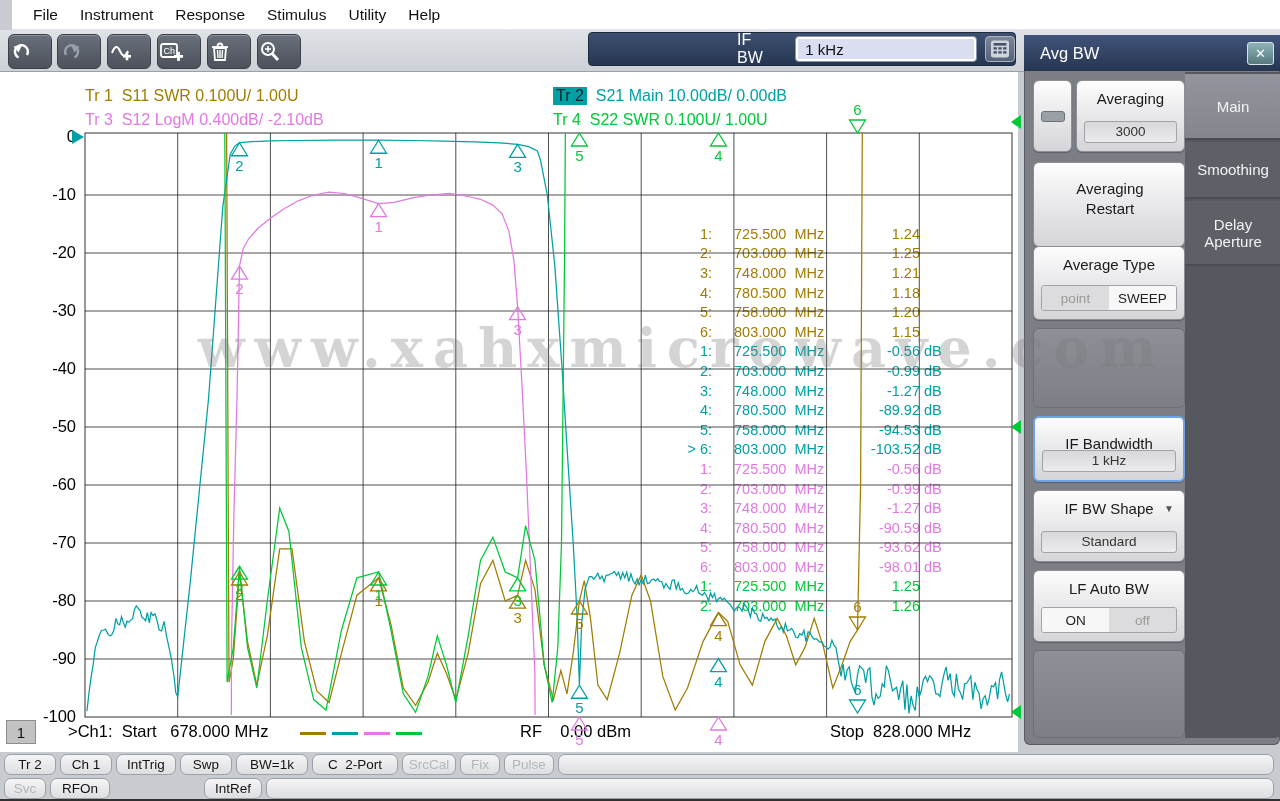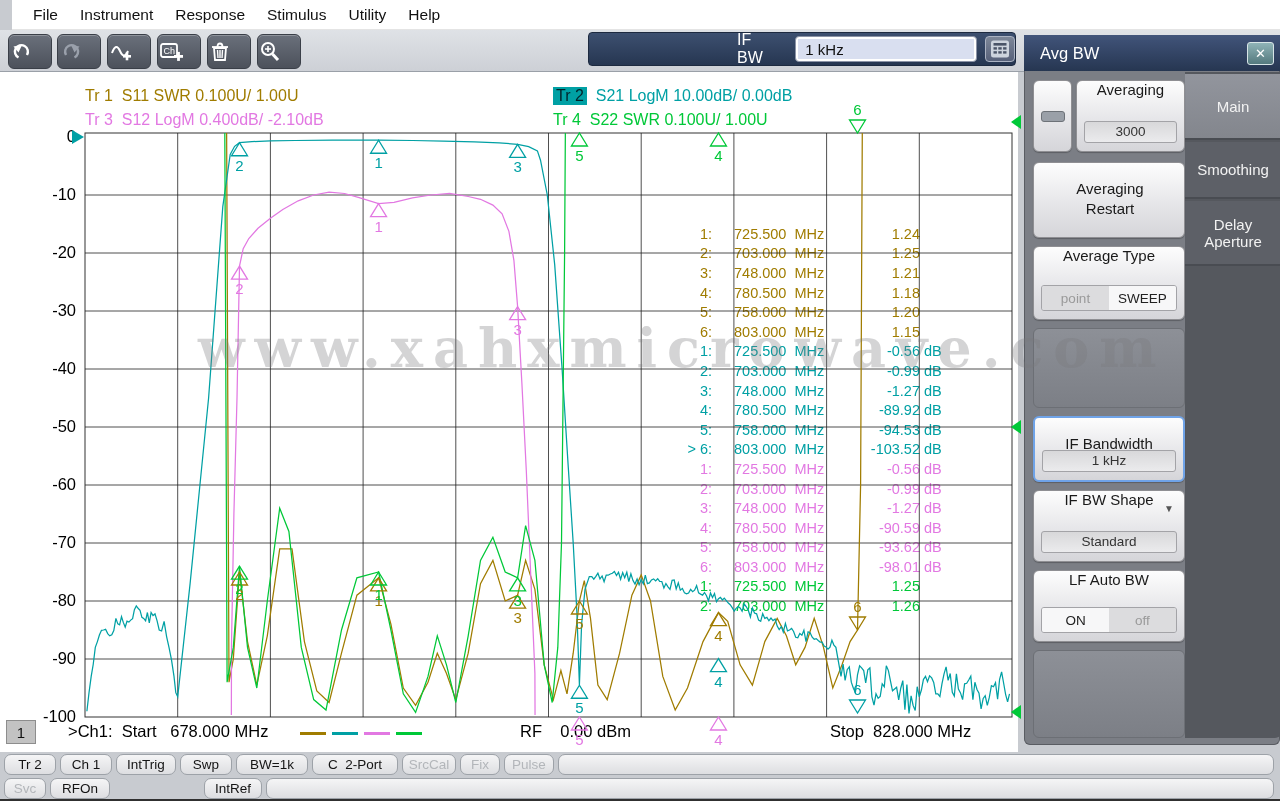--- a/index.html
+++ b/index.html
@@ -59,21 +59,21 @@
           background:linear-gradient(#8fb3b7,#54797e);border:1px solid #d7e4e6;color:#fff;
           font-size:13px;font-weight:bold;text-align:center;line-height:21px;}
   .tabcol{position:absolute;left:160px;top:36px;width:96px;height:666px;background:#55585e;border-radius:0 0 6px 0;}
   .ptab{position:absolute;left:160px;width:96px;color:#f2f2f2;font-size:15px;display:flex;
         align-items:center;justify-content:center;text-align:center;background:#5d6067;
         border-bottom:2px solid #494c52;}
   .ptab.active{background:linear-gradient(#92959d,#83868d);}
   .pbtn{position:absolute;left:8px;width:152px;border-radius:6px;
         background:linear-gradient(180deg,#fdfdfd,#e6e6e9 55%,#d5d5d9);
         border:1px solid #8f8f93;box-shadow:0 1px 1px rgba(0,0,0,.25);}
-  .pbtn .blabel{font-size:15px;color:#1a1a1a;text-align:center;}
+  .pbtn .blabel{font-size:15px;color:#1a1a1a;text-align:center;margin-top:9px;}
   .pbtn .bvalue{position:absolute;left:7px;right:7px;bottom:8px;height:22px;border-radius:3px;
         background:linear-gradient(#d8d8da,#ebebed);border:1px solid #a3a3a7;
         font-size:13.5px;color:#333;text-align:center;line-height:20px;}
   .pbtn.blank{background:linear-gradient(#8d9097,#7c7f86);border:1px solid #6c6f75;box-shadow:none;}
   .pbtn.hlite{border:2px solid #6fa3e8;}
   .ptoggle{position:absolute;left:7px;right:7px;bottom:8px;height:26px;border-radius:3px;
            border:1px solid #a3a3a7;display:flex;overflow:hidden;font-size:13.5px;}
   .ptoggle .opt{flex:1;display:flex;align-items:center;justify-content:center;background:#dcdcde;color:#9a9a9a;}
   .ptoggle .opt.sel{background:#f7f7f8;color:#222;}
   .smalltoggle{position:absolute;border-radius:6px;background:linear-gradient(180deg,#fdfdfd,#e6e6e9 55%,#d5d5d9);
@@ -168,21 +168,21 @@
               <rect x="13.1" y="11.2" width="3.4" height="2.4"></rect>
           </g>
         </svg>
       </div>
     </div>
   </div>
 
   <div class="plotregion">
     <div id="trlabels">
         <div class="trlabel" style="left: 85px; top: 15px; color: rgb(160, 124, 0);"><span class="trbadge">Tr 1</span><span>  S11 SWR 0.100U/ 1.00U</span></div>
-        <div class="trlabel" style="left: 553px; top: 15px; color: rgb(0, 160, 164);"><span class="trbadge hl">Tr 2</span><span>  S21 LogM 10.00dB/ 0.00dB</span></div>
+        <div class="trlabel" style="left: 553px; top: 15px; color: rgb(0, 160, 164);"><span class="trbadge hl">Tr 2</span><span>  S21 Main 10.00dB/ 0.00dB</span></div>
         <div class="trlabel" style="left: 85px; top: 39px; color: rgb(226, 120, 226);"><span class="trbadge">Tr 3</span><span>  S12 LogM 0.400dB/ -2.10dB</span></div>
         <div class="trlabel" style="left: 553px; top: 39px; color: rgb(0, 200, 56);"><span class="trbadge">Tr 4</span><span>  S22 SWR 0.100U/ 1.00U</span></div>
       </div>
     <div id="ylabels">
         <div class="ylab" style="left: 40px; top: 55px;">0</div>
         <div class="ylab" style="left: 40px; top: 113px;">-10</div>
         <div class="ylab" style="left: 40px; top: 171px;">-20</div>
         <div class="ylab" style="left: 40px; top: 229px;">-30</div>
         <div class="ylab" style="left: 40px; top: 287px;">-40</div>
         <div class="ylab" style="left: 40px; top: 345px;">-50</div>
@@ -369,21 +369,21 @@
       <span style="width:80px">Delay Aperture</span>
     </div>
 
     <div class="smalltoggle" style="left:8px;top:44px;width:39px;height:72px">
       <div class="pill"></div>
     </div>
     <div class="pbtn" style="left:51px;top:44px;width:109px;height:72px">
       <div class="blabel">Averaging</div>
       <div class="bvalue">3000</div>
     </div>
-    <div class="pbtn" style="top:126px;height:76px">
+    <div class="pbtn" style="top:126px;height:85px">
       <div class="blabel" style="margin-top:16px;width:110px;margin-left:21px;line-height:20px">Averaging Restart</div>
     </div>
     <div class="pbtn" style="top:210px;height:74px">
       <div class="blabel">Average Type</div>
       <div class="ptoggle">
         <div class="opt">point</div>
         <div class="opt sel">SWEEP</div>
       </div>
     </div>
     <div class="pbtn blank" style="top:292px;height:80px"></div>

